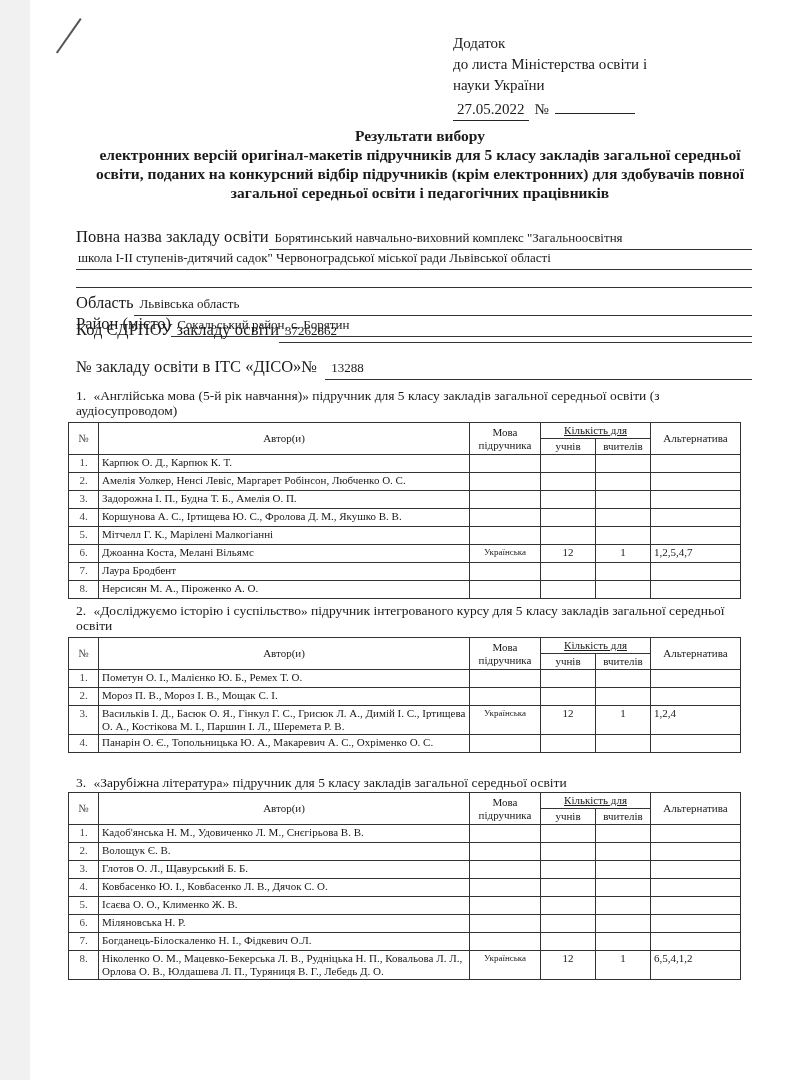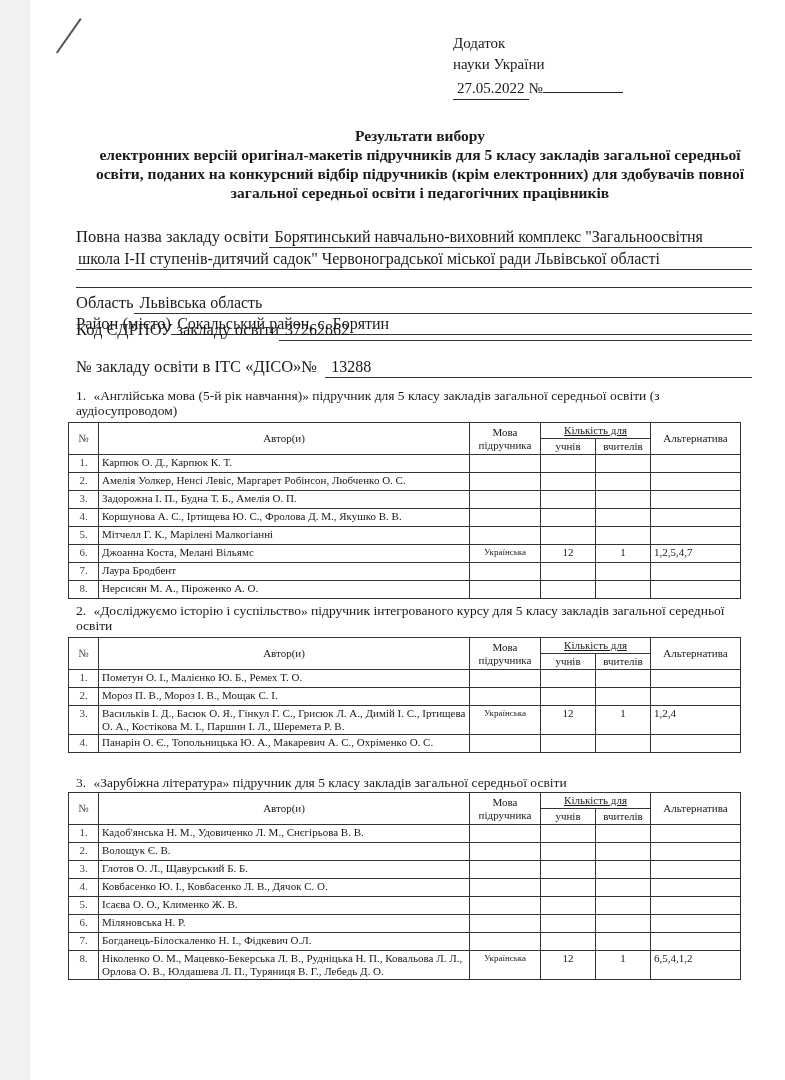--- a/index.html
+++ b/index.html
@@ -5,25 +5,25 @@
   html, body { margin: 0; padding: 0; }
   body {
     width: 785px; height: 1080px; position: relative; overflow: hidden;
     background: #ffffff;
     font-family: "Liberation Serif", "DejaVu Serif", serif;
     color: #1a1a1a;
   }
   .edge-strip { position: absolute; left: 0; top: 0; width: 30px; height: 1080px; background: #f1f1f1; }
   .slash-mark { position: absolute; left: 58px; top: 18px; width: 2px; height: 42px; background: #555; transform: rotate(35deg); transform-origin: top left; left: 80px; }
   .annex { position: absolute; left: 453px; top: 33px; font-size: 15px; line-height: 21px; }
-  .annex .date-line { display: flex; align-items: baseline; }
+  .annex .date-line { display: flex; gap: 6px; align-items: baseline; }
   .uline { border-bottom: 1px solid #222; display: inline-block; }
   .title { position: absolute; left: 75px; width: 690px; top: 126px; text-align: center; font-weight: bold; font-size: 15.5px; line-height: 19px; }
   .field { position: absolute; left: 76px; font-size: 16.5px; display: flex; align-items: baseline; }
-  .field .value { font-size: 16px; flex: 1; border-bottom: 1px solid #333; padding-left: 6px; height: 19px; }
+  .field .value { font-size: 13px; flex: 1; border-bottom: 1px solid #333; padding-left: 6px; height: 19px; }
   .rule { position: absolute; left: 76px; width: 676px; border-bottom: 1px solid #333; }
   .section-title { position: absolute; left: 76px; width: 680px; font-size: 13.5px; line-height: 15px; }
   .section-title .num { display: inline-block; width: 14px; }
   table.tb { position: absolute; left: 68px; width: 673px; border-collapse: collapse; font-size: 11px; }
   table.tb td, table.tb th { border: 1px solid #333; padding: 1px 3px; font-weight: normal; vertical-align: top; line-height: 13px; }
   table.tb th { text-align: center; vertical-align: middle; }
   .c-no { width: 23px; text-align: center; color: #444; }
   .c-auth { width: 364px; }
   .c-lang { width: 64px; text-align: center; font-size: 9px; }
   .c-stud { width: 48px; text-align: center; }
@@ -33,20 +33,21 @@
   tr.r td { height: 15px; }
 </style>
 </head>
 <body>
 
 <div class="edge-strip"></div>
 <div class="slash-mark"></div>
 
 <div class="annex">
   <div>Додаток</div>
+  <div>до листа Міністерства освіти і</div>
   <div>науки України</div>
   <div class="date-line">
     <span class="uline" style="padding:0 4px;">27.05.2022</span>
     <span>№</span>
     <span class="uline" style="width:80px;height:17px;"></span>
   </div>
 </div>
 
 <div class="title">
   <div>Результати вибору</div>

